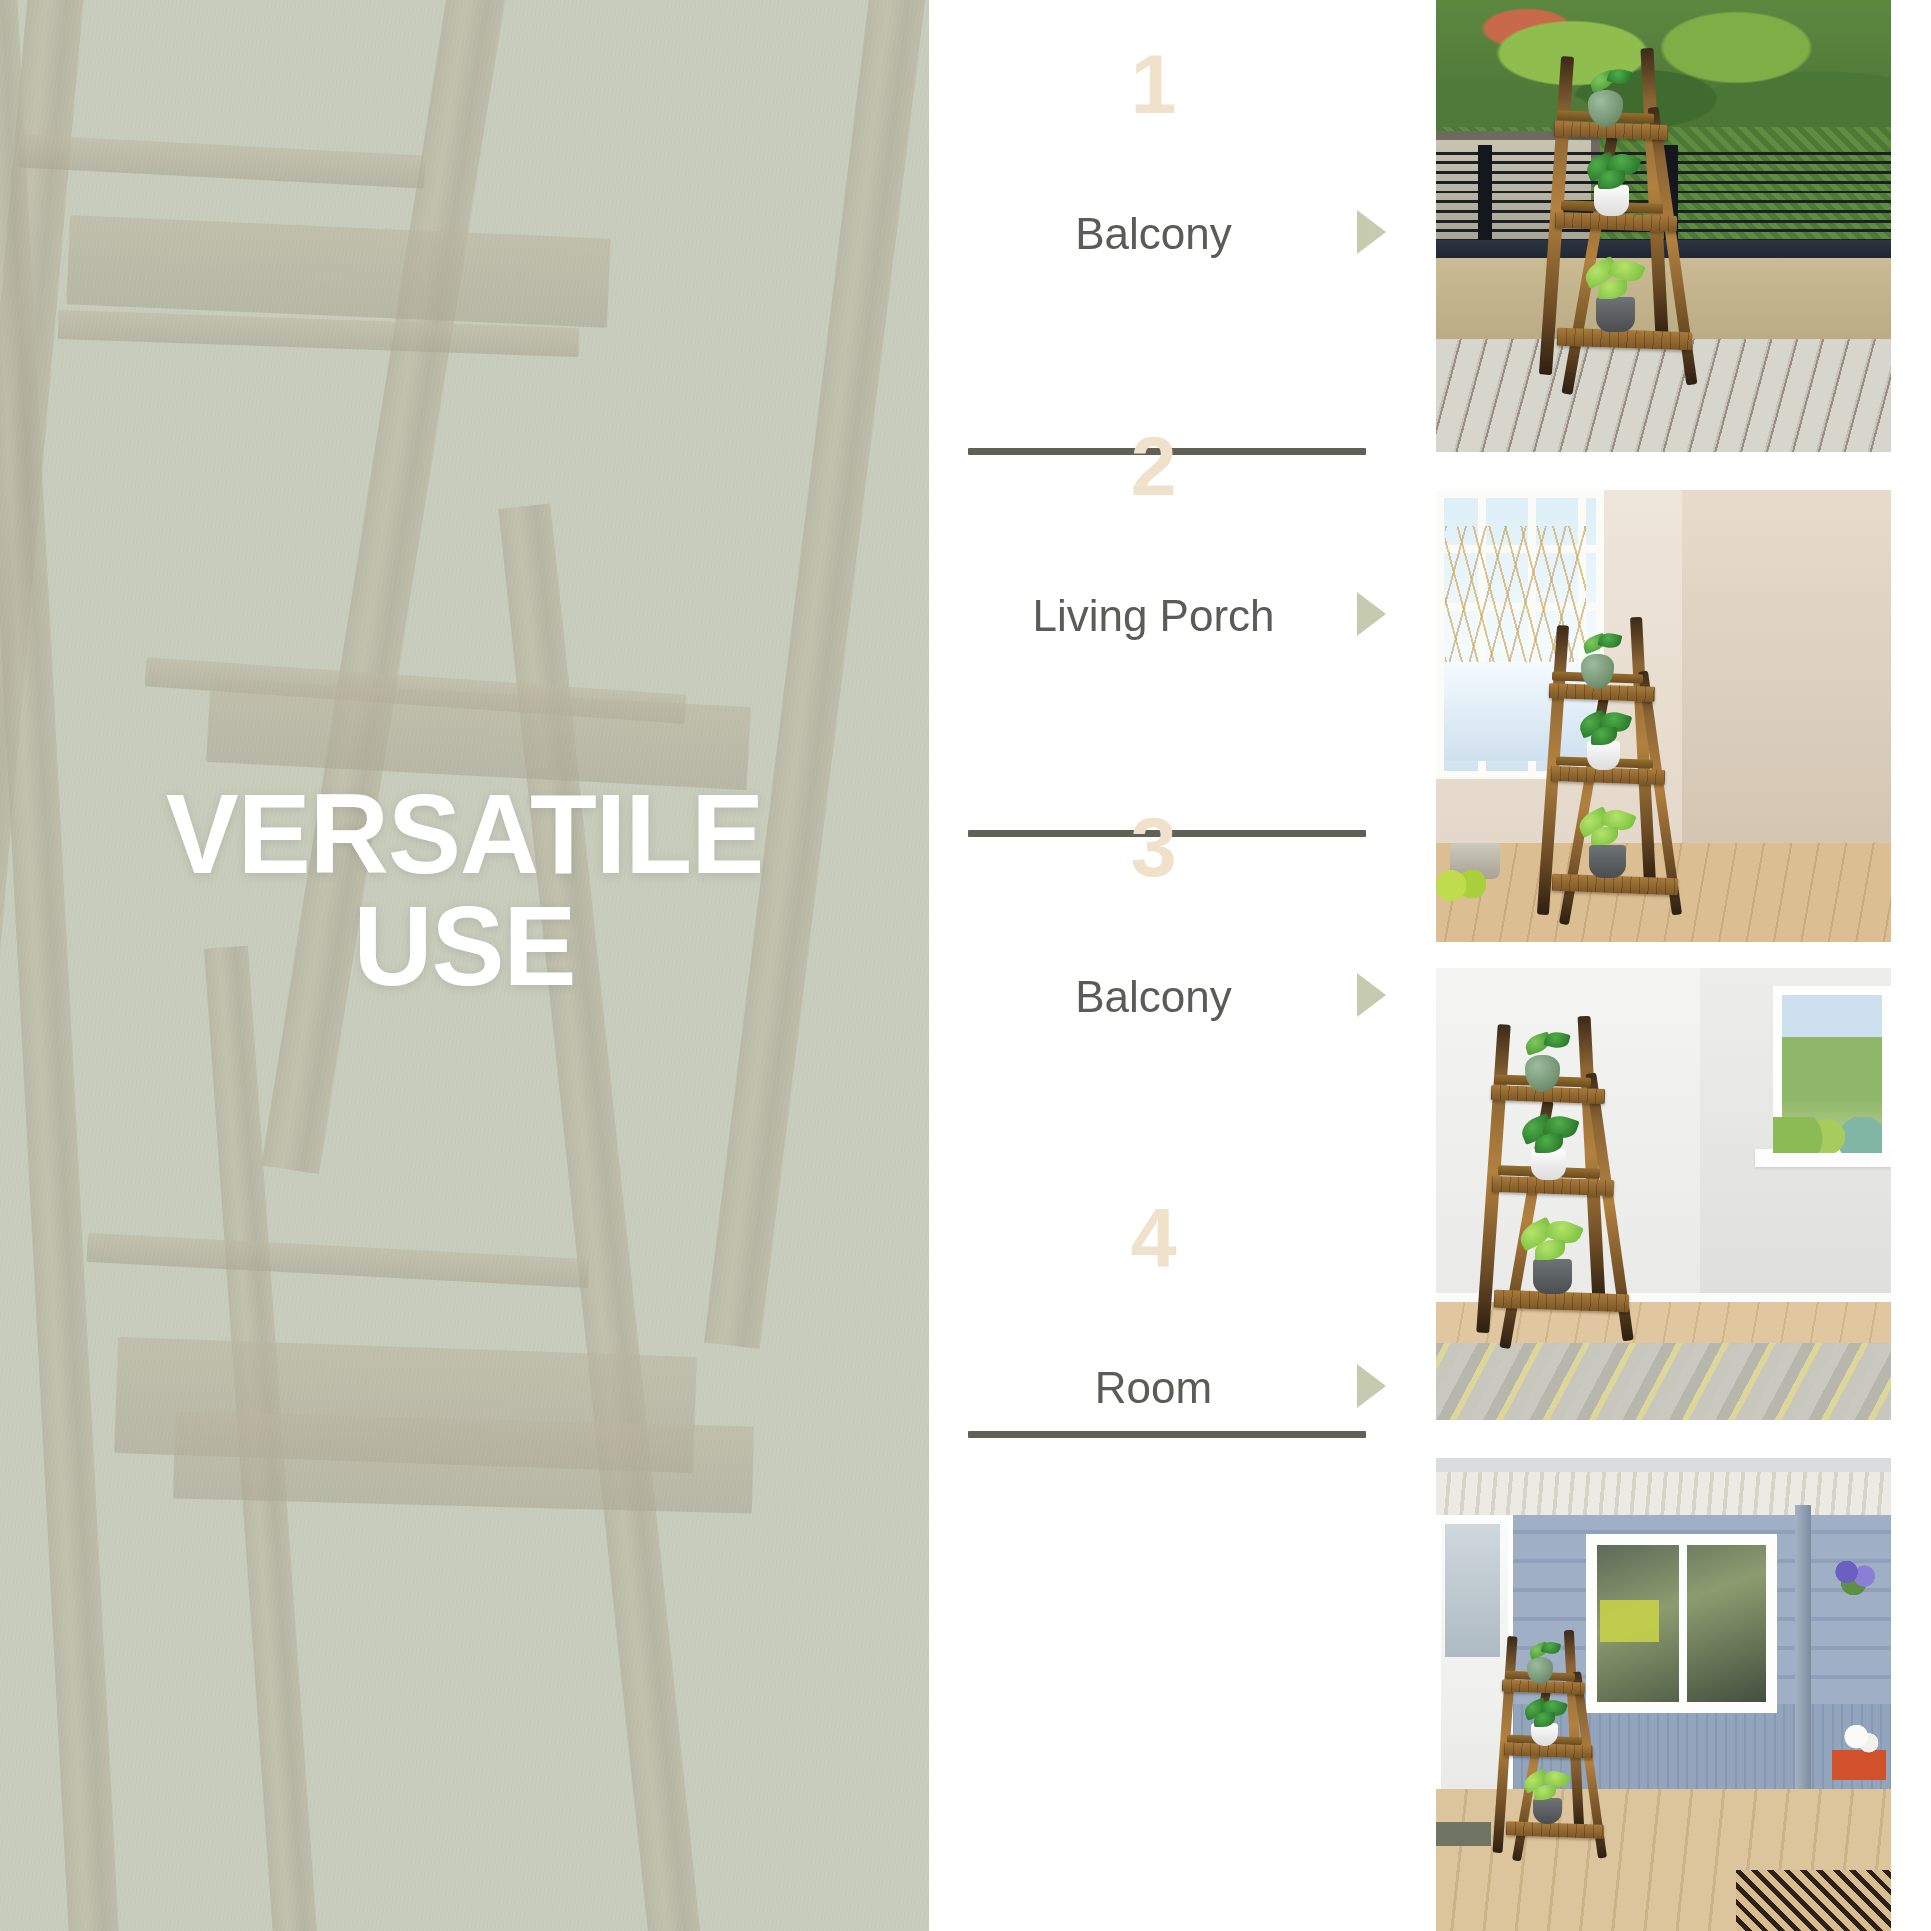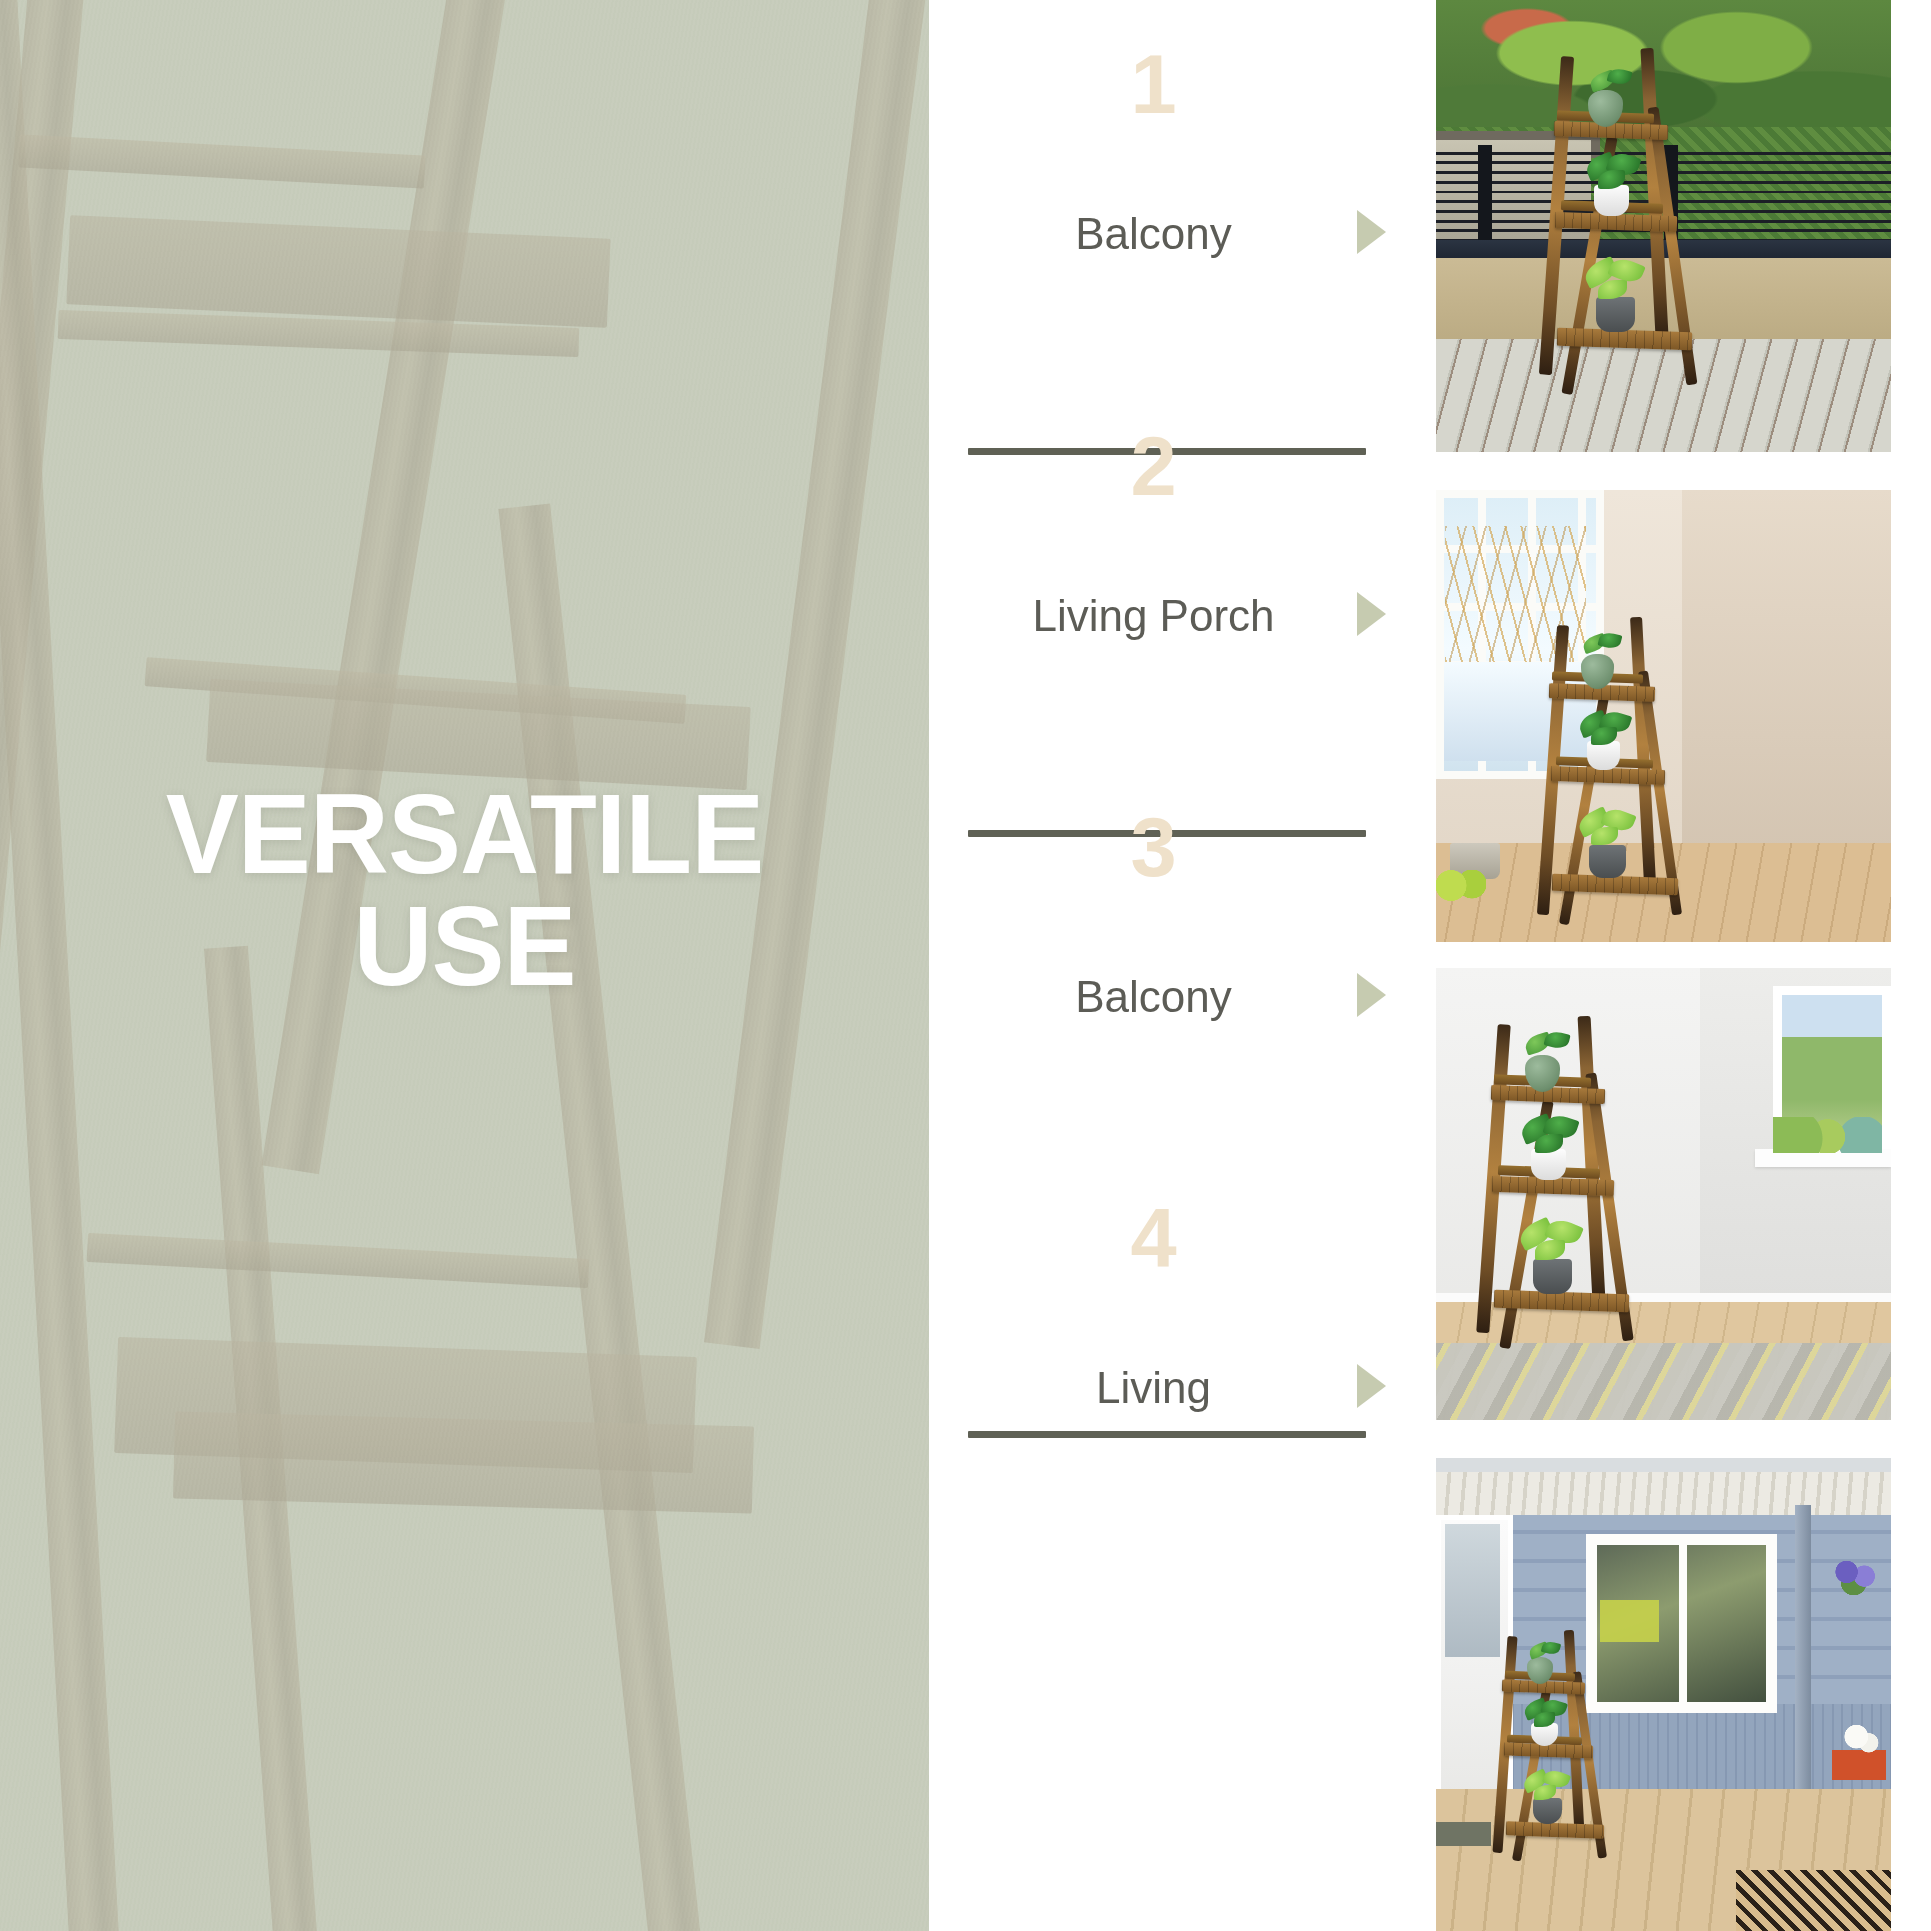--- a/index.html
+++ b/index.html
@@ -235,21 +235,21 @@
 
     <div class="row" style="top:806px;">
       <div class="num" style="top:0;">3</div>
       <div class="label" style="top:169px;">Balcony</div>
       <div class="arrow" style="top:167px;"></div>
     </div>
     <div class="divider" style="top:1431px;"></div>
 
     <div class="row" style="top:1197px;">
       <div class="num" style="top:0;">4</div>
-      <div class="label" style="top:169px;">Living</div>
+      <div class="label" style="top:169px;">Room</div>
       <div class="arrow" style="top:167px;"></div>
     </div>
   </div>
 
   <div class="photos">
 
     <div class="shot" style="top:0;height:452px;">
       <div class="scene">
         <div class="s1-sky"></div>
         <div class="s1-trees"></div>

